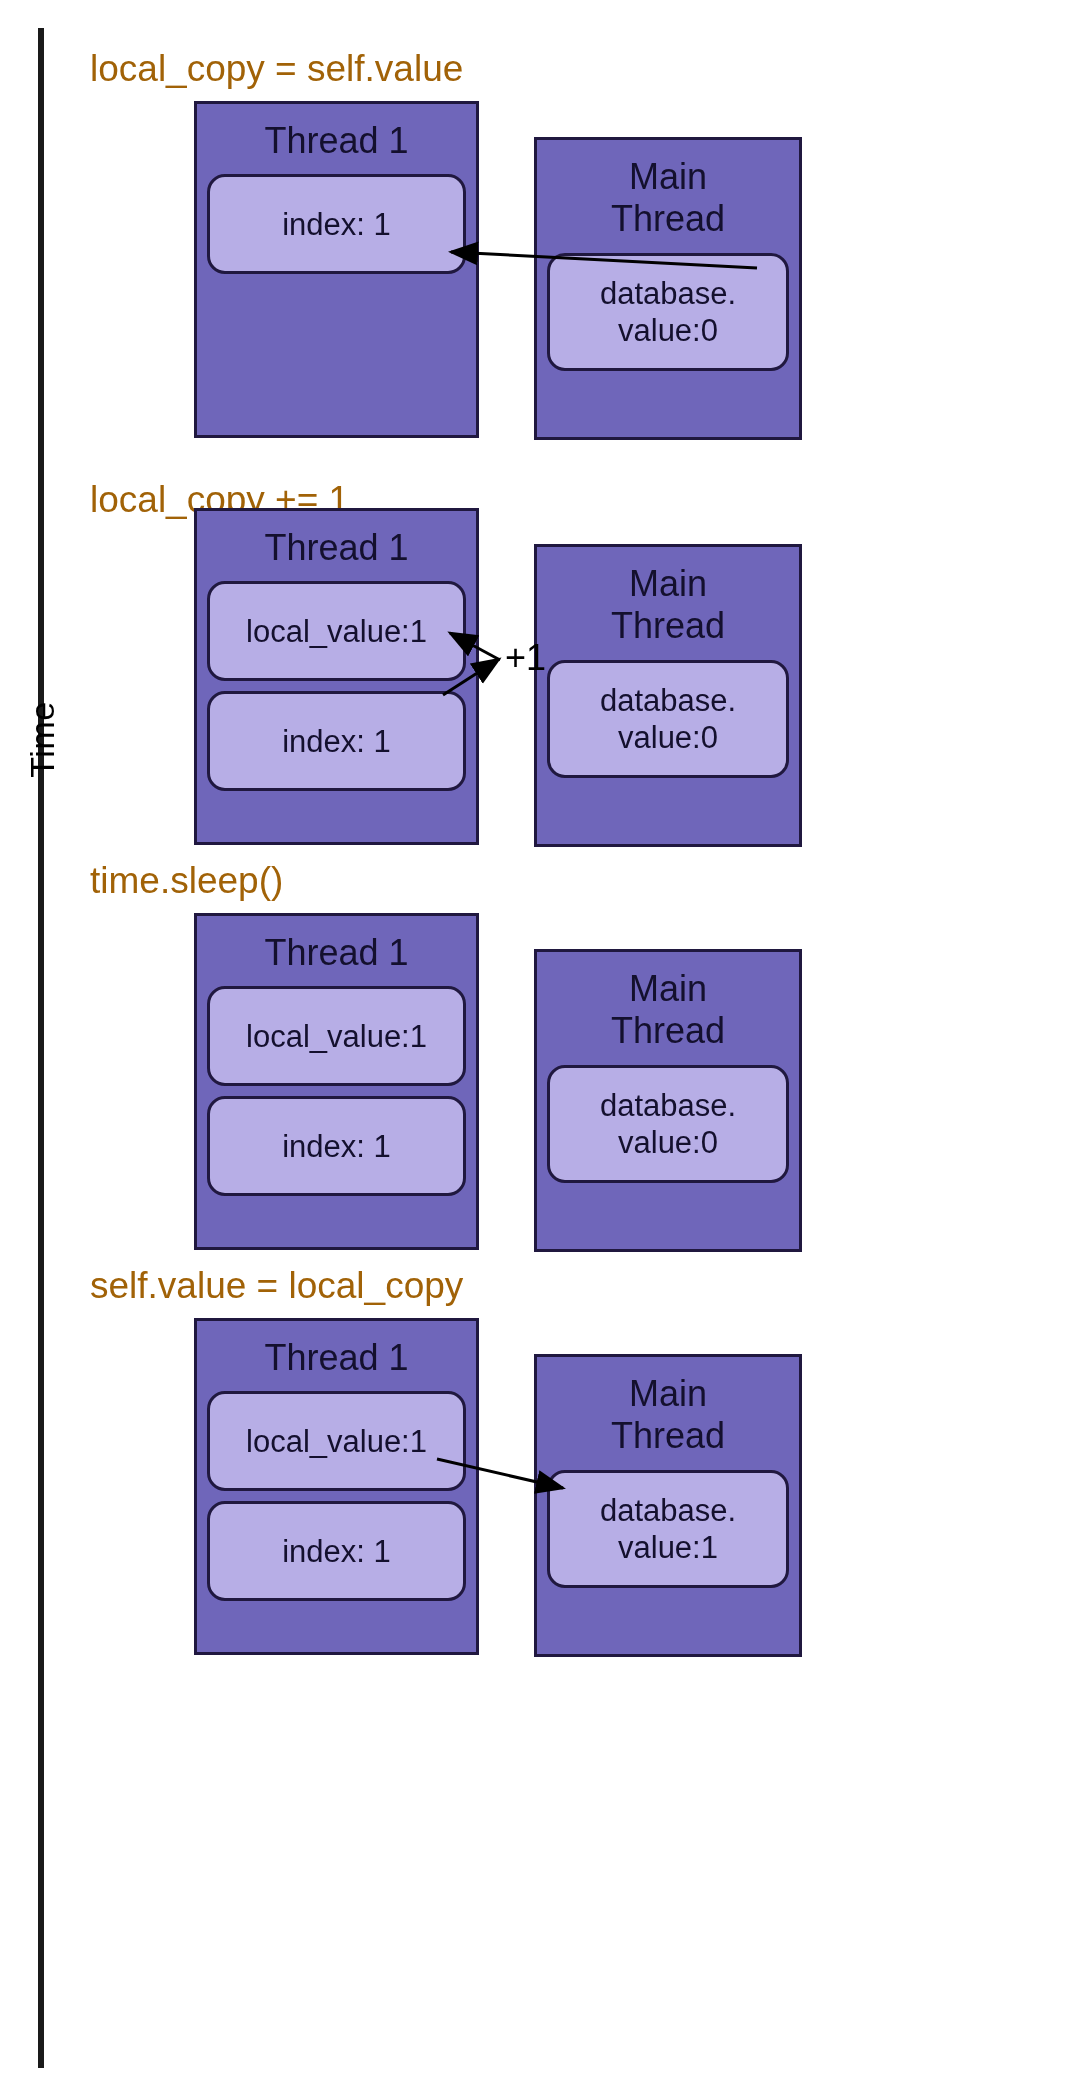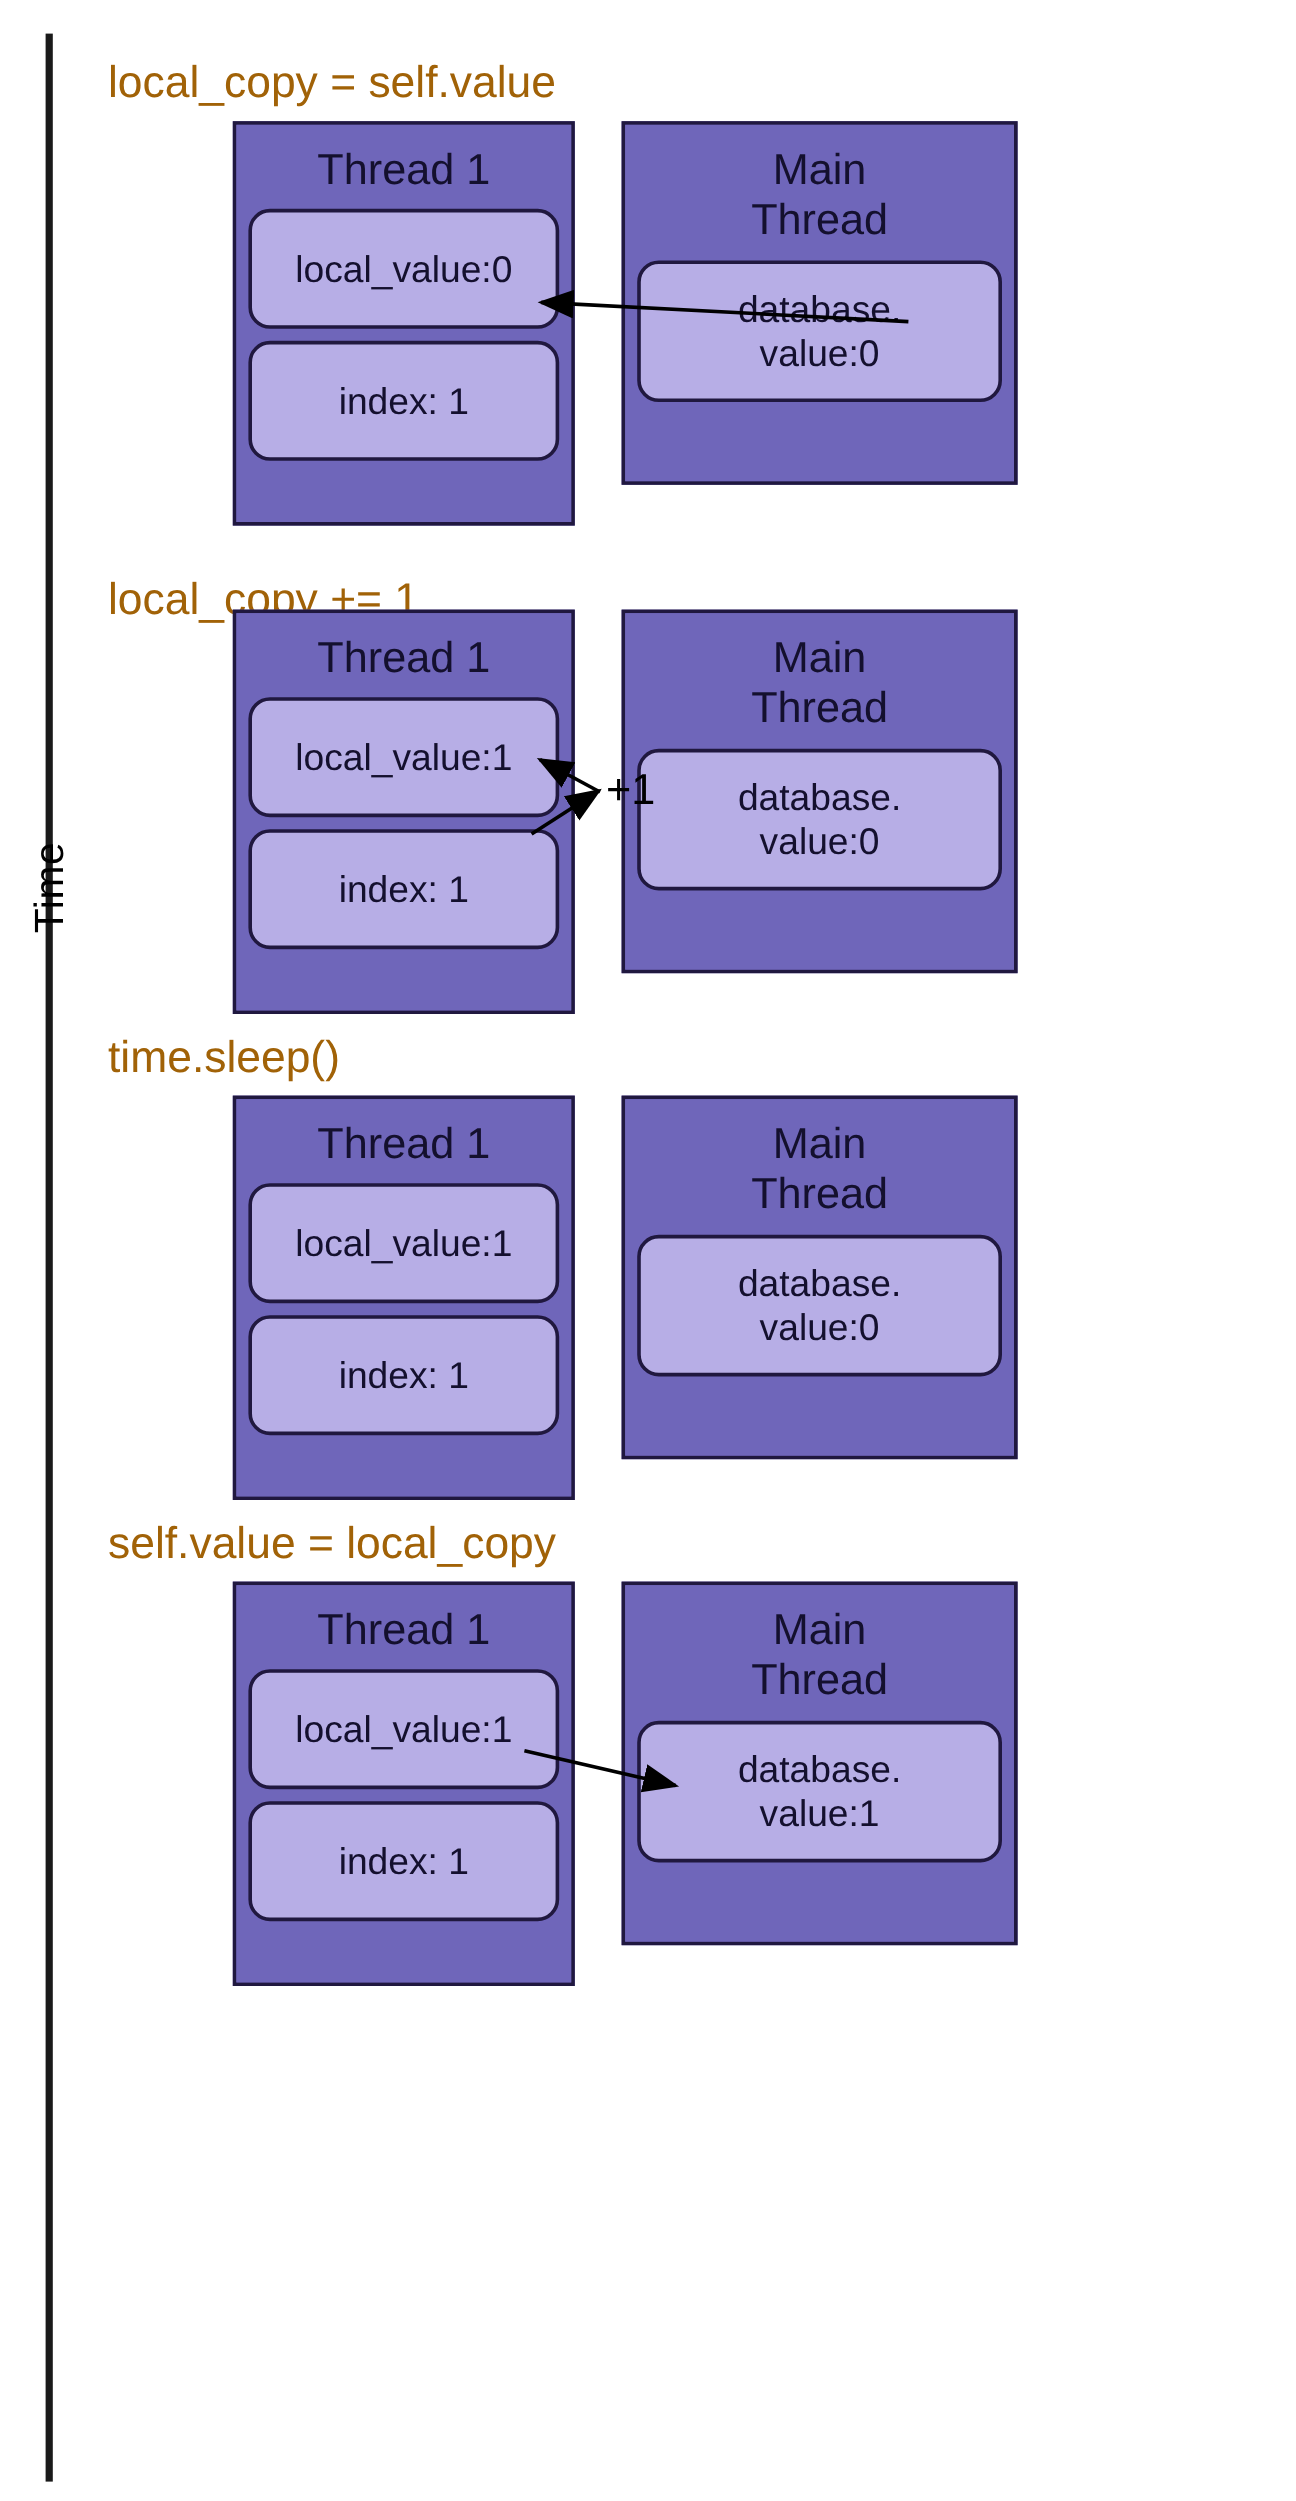--- a/index.html
+++ b/index.html
@@ -115,21 +115,21 @@
     width: 100%;
     flex: 0 0 auto;
     margin-bottom: 10px;
   }
 
   
   .panel.thread1 { left: 194px; width: 285px; }
   .panel.thread1 .slot { height: 100px; }
 
   
-  .panel.mainthread { left: 518px; width: 330px; }
+  .panel.mainthread { left: 534px; width: 268px; margin-top: 36px; }
   .panel.mainthread .stripe.left { width: 24px; }
   .panel.mainthread .slot { height: 118px; }
 
   
   .arrows {
     position: absolute;
     left: 0;
     top: 0;
     width: 1080px;
     height: 2084px;
@@ -150,21 +150,20 @@
   <div class="time-axis-line"></div>
   <div class="time-axis-label">Time</div>
 
   <div class="step" style="top:0px;">
     <div class="step-caption" style="top:48px;">local_copy = self.value</div>
 
     <div class="panel thread1" style="top:101px; height:337px;">
       <div class="stripe left"></div>
       <div class="body">
         <div class="panel-title">Thread 1</div>
-        <div class="slot">local_value:0</div>
         <div class="slot">index: 1</div>
       </div>
       <div class="stripe right"></div>
     </div>
 
     <div class="panel mainthread" style="top:101px; height:303px;">
       <div class="stripe left"></div>
       <div class="body">
         <div class="panel-title">Main
 Thread</div>

